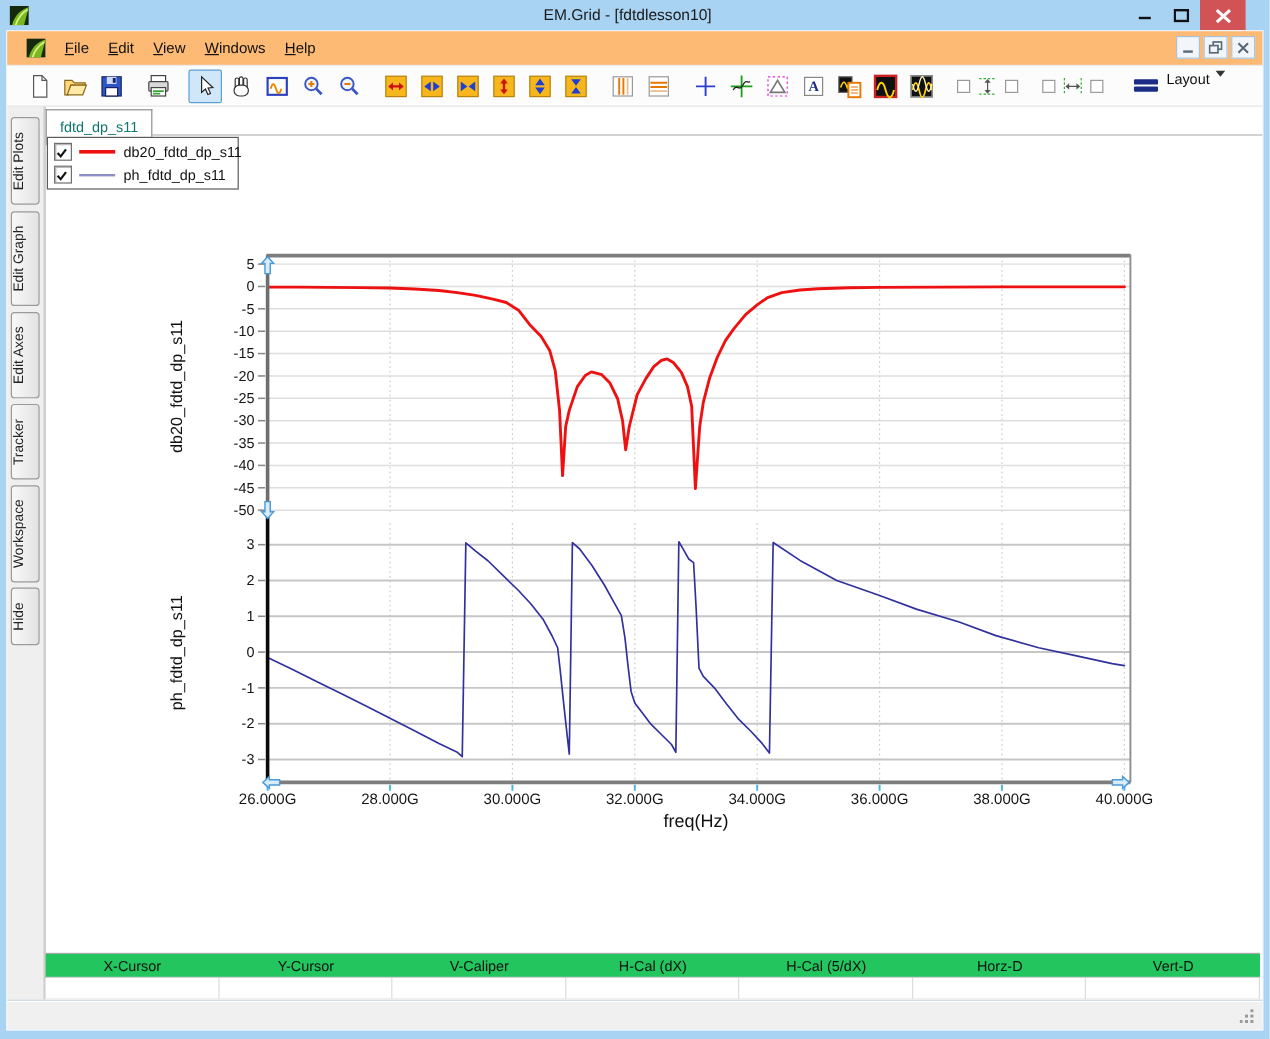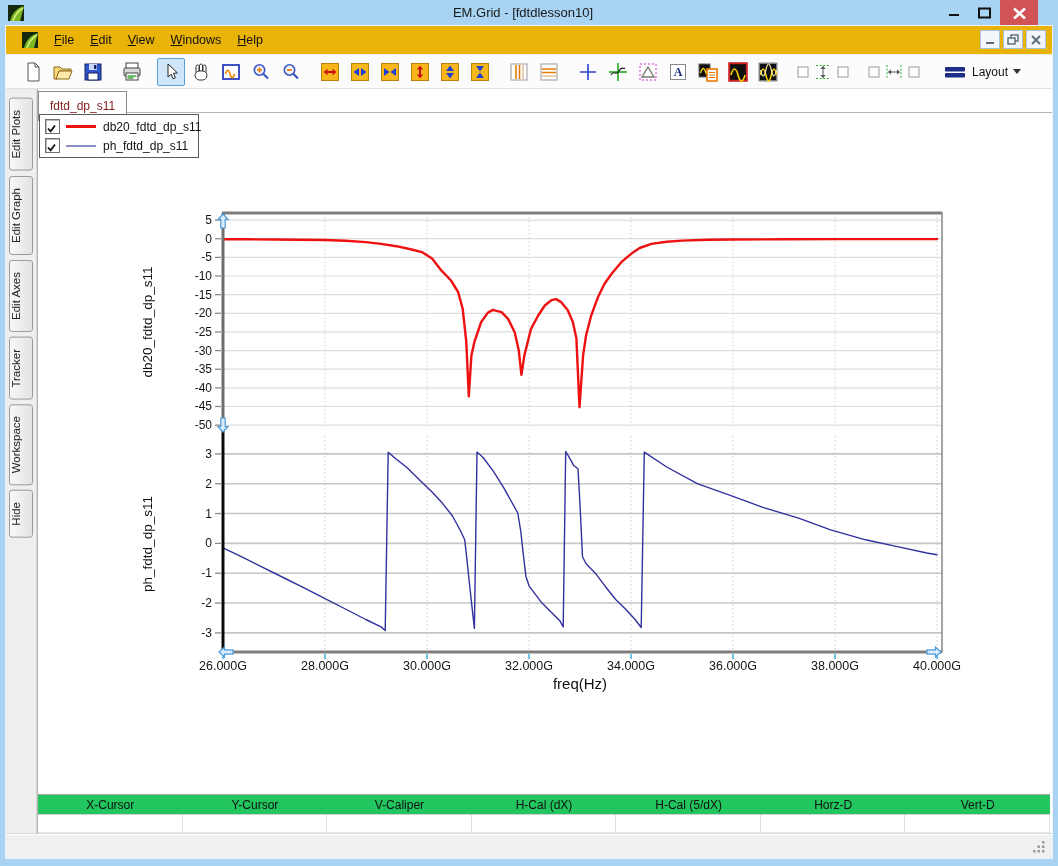--- a/index.html
+++ b/index.html
@@ -6,42 +6,42 @@
   body{width:1058px;height:866px;position:relative;background:#a9d3f2;font-family:"Liberation Sans",sans-serif;overflow:hidden}
   
   #titlebar{position:absolute;top:0;left:0;right:12px;height:26px}
   #app-icon{position:absolute;left:8px;top:5px;width:16px;height:16px}
   #title{position:absolute;left:0;right:0;top:5px;text-align:center;font-size:13px;color:#1a1a1a}
   #winbtns{position:absolute;right:8px;top:0;height:26px;display:flex;align-items:stretch}
   .wbtn{width:31px;display:flex;align-items:center;justify-content:center}
   #close-btn{width:38px;background:#d15355}
   
   #inner{position:absolute;left:6px;right:6px;top:26px;bottom:8px;background:#fff;display:flex;flex-direction:column;box-shadow:0 0 0 1px #e8f3fc}
-  #menubar{height:28px;display:flex;align-items:center;background:#eab308;border-bottom:1px solid #ececec;position:relative}
+  #menubar{height:28px;display:flex;align-items:center;background:#fdba74;border-bottom:1px solid #ececec;position:relative}
   #menu-app-icon{width:16px;height:16px;margin-left:16px}
   #menu-items{display:flex;margin-left:8px}
   .menu-item{padding:2px 8px;font-size:12.5px;color:#111;cursor:default}
   .menu-item u{text-decoration:underline}
   #mdibtns{position:absolute;right:6px;top:4px;display:flex;gap:3px}
   .mdibtn{width:18px;height:17px;background:#f2f6fa;border:1px solid #a9c3da;display:flex;align-items:center;justify-content:center}
   
   #toolbar{height:33px;display:flex;align-items:center;background:#fcfcfc;border-bottom:1px solid #e0e0e0;padding-left:12px}
   .tbtn{width:26px;height:26px;display:flex;align-items:center;justify-content:center;border:1px solid transparent;border-radius:2px;margin:0 1px}
   .tbtn.wide{width:58px}
   .tbtn.active{background:#cfe7f8;border-color:#5e9fd4}
   .tsep{width:9px;height:26px}
-  #layout-btn{display:flex;align-items:center;gap:5px;padding:2px 6px;margin-left:2px;font-size:12px;color:#111}
+  #layout-btn{display:flex;align-items:flex-start;gap:5px;padding:2px 6px;margin-left:2px;font-size:12px;color:#111}
   #layout-caret{width:0;height:0;border-left:4px solid transparent;border-right:4px solid transparent;border-top:5px solid #333}
   
   #contentrow{flex:1;display:flex;min-height:0}
   #dock{width:30px;background:#efefef;border-right:1px solid #d7d7d7;padding-top:9px}
   .vtab{writing-mode:vertical-rl;transform:rotate(180deg);display:block;width:22px;margin:0 auto 5px auto;padding:11px 0;text-align:center;font-size:11.5px;color:#222;background:linear-gradient(90deg,#e3e3e3,#f8f8f8);border:1px solid #9a9a9a;border-radius:3px;cursor:default}
   #main{flex:1;background:#fff;border-left:1px solid #b3b3b3;position:relative}
   
-  #doc-tab{position:absolute;left:0;top:2px;height:21px;line-height:21px;padding:4px 11px;background:#fff;border:1px solid #8e8e8e;border-bottom:none;font-size:12px;color:#7f1d1d;z-index:3}
+  #doc-tab{position:absolute;left:0;top:2px;height:21px;line-height:21px;padding:4px 11px;background:#fff;border:1px solid #8e8e8e;border-bottom:none;font-size:12px;color:#0f766e;z-index:3}
   #tabline{position:absolute;left:0;right:0;top:23px;border-top:1px solid #b5b5b5;z-index:1}
   
   #chart{position:absolute;left:0;top:0;width:1016px;height:705px;z-index:2}
   .ylab{position:absolute;transform:translate(-50%,-50%) rotate(-90deg);white-space:nowrap;font-size:13.5px;color:#111;z-index:2}
   
   #legend{position:absolute;left:1px;top:25px;width:158px;background:#fff;border:1px solid #5a5a5a;z-index:4;padding:2px 0}
   .lrow{display:flex;align-items:center;height:19px;padding:0 5px}
   .lcheck{width:13px;height:13px;background:#fff;border:1px solid #707070;box-shadow:inset 1px 1px 0 #b9b9b9;margin-right:6px;flex:none}
   .lsample{width:30px;margin-right:7px;flex:none}
   .llabel{font-size:12px;color:#111;white-space:nowrap}

